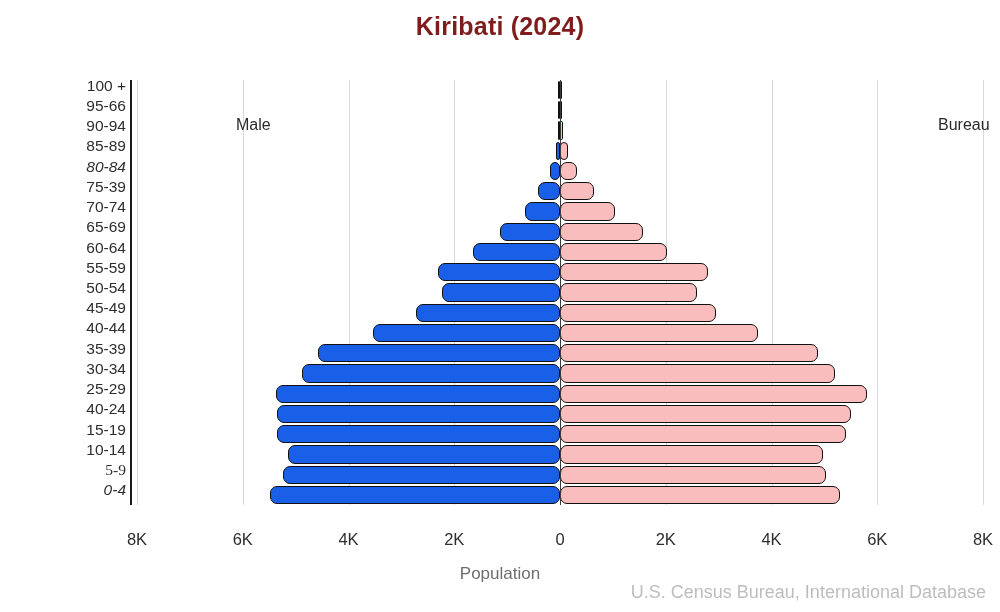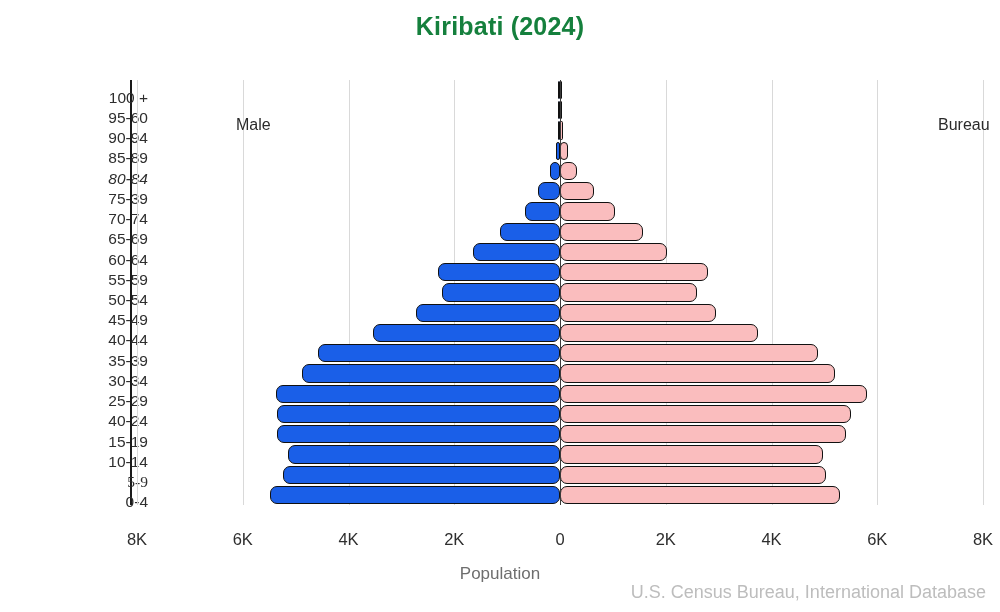--- a/index.html
+++ b/index.html
@@ -26,21 +26,21 @@
 
   
   .chart-title {
     position: absolute;
     left: 0;
     top: 12px;
     width: 1000px;
     text-align: center;
     font-size: 25px;
     font-weight: bold;
-    color: #15803d;
+    color: #7f1d1d;
     letter-spacing: 0.2px;
   }
 
   
   .plot-band {
     position: absolute;
     left: 137px;
     top: 80px;
     width: 846px;
     height: 425px;
@@ -99,24 +99,23 @@
     right: 0;
     width: 118px;
     text-align: right;
     font-size: 15.5px;
     color: #2e2e2e;
     white-space: nowrap;
   }
   #y-tick-layer {
     position: absolute;
     left: 0;
-    top: 88px;
+    top: 76px;
     width: 126px;
     height: 425px;
-    margin-left: 22px;
   }
 
   
   #x-tick-layer {
     position: absolute;
     left: 0;
     top: 530px;
     width: 1000px;
     height: 26px;
   }
@@ -166,40 +165,40 @@
 
 <div id="chart-root">
 
   <div class="chart-title">Kiribati (2024)</div>
 
   <div class="axis-spine-y"></div>
 
   <div id="y-tick-layer">
 
   <div class="ytick" style="top: 0.619048px;">100 +</div>
-      <div class="ytick" style="top: 20.8571px;">95-60</div>
+      <div class="ytick" style="top: 20.8571px;">95-66</div>
       <div class="ytick" style="top: 41.0952px;">90-94</div>
       <div class="ytick" style="top: 61.3333px;">85-89</div>
       <div class="ytick" style="top: 81.5714px; font-style: italic;">80-84</div>
       <div class="ytick" style="top: 101.81px;">75-39</div>
       <div class="ytick" style="top: 122.048px;">70-74</div>
       <div class="ytick" style="top: 142.286px;">65-69</div>
       <div class="ytick" style="top: 162.524px;">60-64</div>
       <div class="ytick" style="top: 182.762px;">55-59</div>
       <div class="ytick" style="top: 203px;">50-54</div>
       <div class="ytick" style="top: 223.238px;">45-49</div>
       <div class="ytick" style="top: 243.476px;">40-44</div>
       <div class="ytick" style="top: 263.714px;">35-39</div>
       <div class="ytick" style="top: 283.952px;">30-34</div>
       <div class="ytick" style="top: 304.19px;">25-29</div>
       <div class="ytick" style="top: 324.429px;">40-24</div>
       <div class="ytick" style="top: 344.667px;">15-19</div>
       <div class="ytick" style="top: 364.905px;">10-14</div>
       <div class="ytick" style="top: 385.143px; font-family: Liberation Serif, serif;">5-9</div>
-      <div class="ytick" style="top: 405.381px;">0-4</div>
+      <div class="ytick" style="top: 405.381px; font-style: italic;">0-4</div>
     </div>
 
   <div class="plot-band" id="plot-band">
       <div class="gridline" style="left: 0px;"></div>
       <div class="gridline" style="left: 105.75px;"></div>
       <div class="gridline" style="left: 211.5px;"></div>
       <div class="gridline" style="left: 317.25px;"></div>
       <div class="gridline" style="left: 528.75px;"></div>
       <div class="gridline" style="left: 634.5px;"></div>
       <div class="gridline" style="left: 740.25px;"></div>

